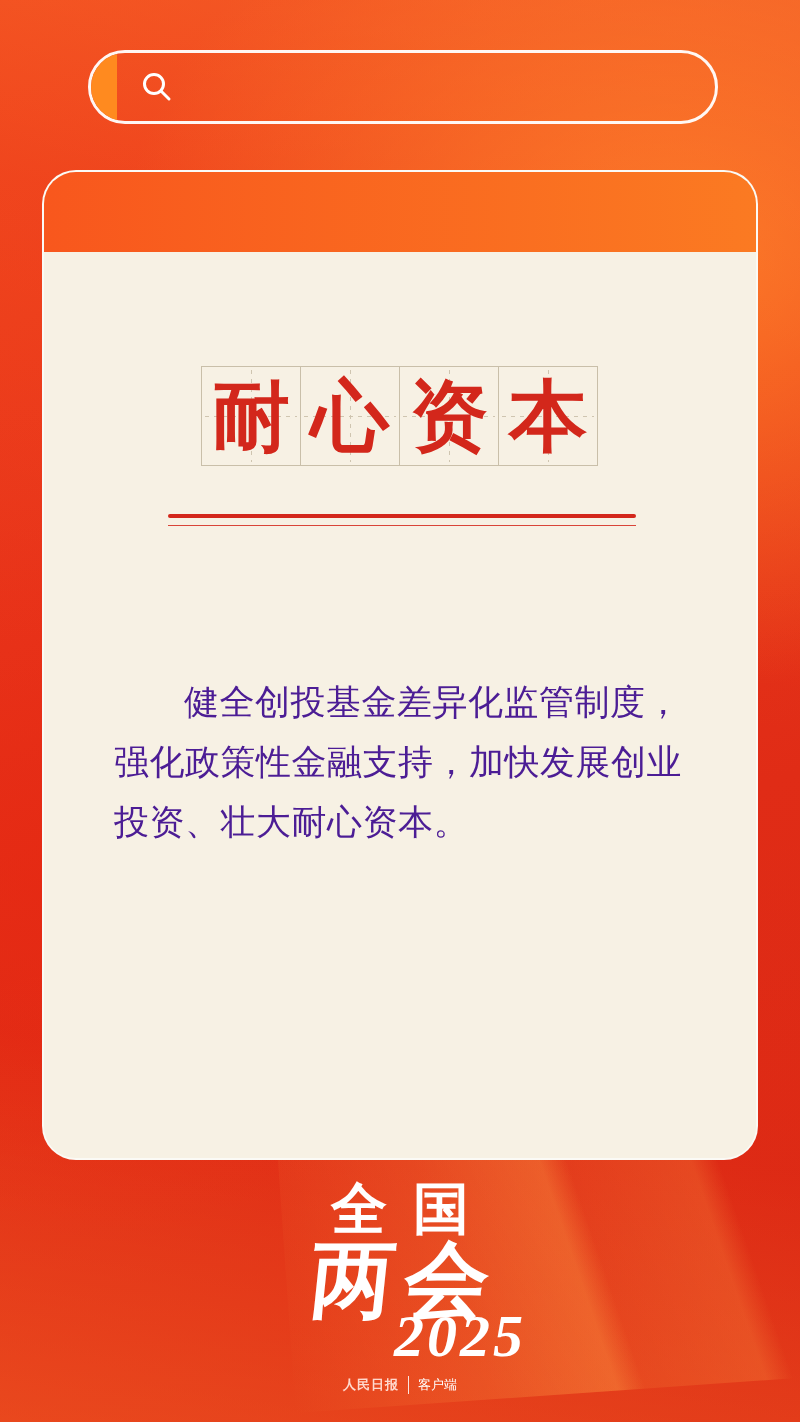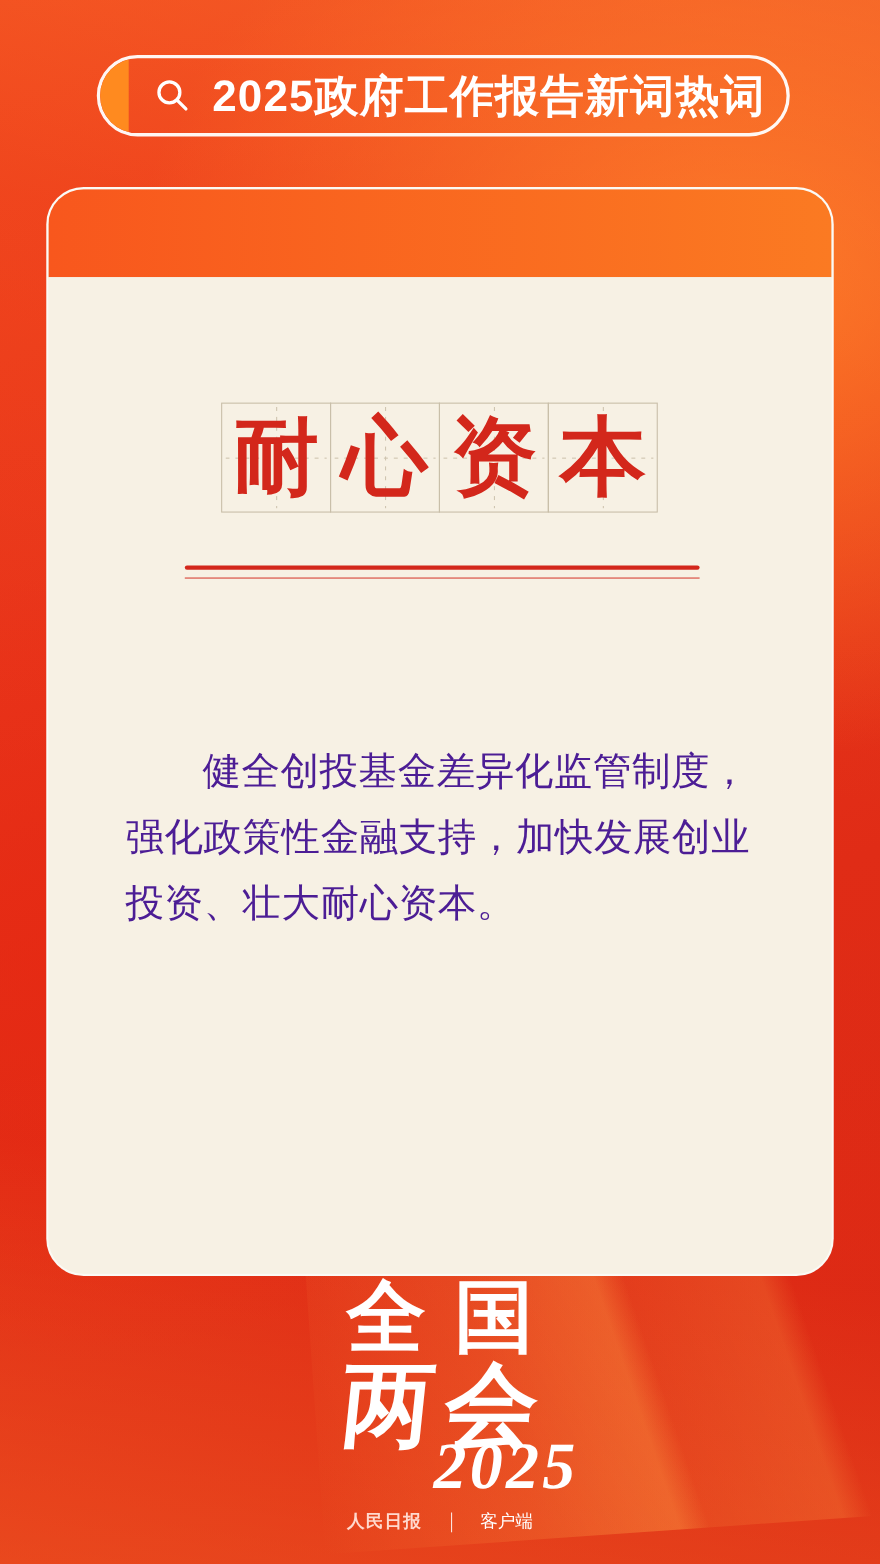--- a/index.html
+++ b/index.html
@@ -206,21 +206,21 @@
   .logo {
     position: absolute;
     left: 0;
     right: 0;
     bottom: 28px;
     text-align: center;
     color: #ffffff;
   }
   .logo-line1 {
     font-family: "DejaVu Serif", "Liberation Serif", serif;
-    font-size: 72px;
+    font-size: 56px;
     font-weight: bold;
     letter-spacing: 26px;
     text-indent: 26px;
     line-height: 1;
     margin-bottom: 2px;
   }
   .logo-line2 {
     font-family: "DejaVu Serif", "Liberation Serif", serif;
     font-size: 84px;
     font-weight: bold;
@@ -234,25 +234,25 @@
     font-style: italic;
     font-weight: bold;
     font-size: 60px;
     line-height: 1;
     letter-spacing: 3px;
     margin-top: -16px;
     margin-left: 120px;
   }
   .logo-footer {
     margin-top: 10px;
-    font-size: 16px;
+    font-size: 13px;
     display: flex;
     align-items: center;
     justify-content: center;
-    gap: 26px;
+    gap: 9px;
     font-family: "Liberation Sans", sans-serif;
   }
   .logo-footer .sep {
     width: 1px;
     height: 18px;
     background: rgba(255,255,255,0.85);
     display: inline-block;
   }
   .brand-red {
     color: #ffd9ce;
@@ -268,21 +268,20 @@
   <div class="sweep-lines"></div>
 
   <div class="header">
     <div class="header-accent"></div>
     <div class="header-search">
       <svg width="36" height="36" viewBox="0 0 36 36" aria-hidden="true">
         <circle cx="15" cy="15" r="9.5" fill="none" stroke="#ffffff" stroke-width="3"></circle>
         <line x1="22" y1="22" x2="30" y2="30" stroke="#ffffff" stroke-width="3" stroke-linecap="round"></line>
       </svg>
     </div>
-    <div class="header-title">2025政府工作报告新词热词</div>
   </div>
 
   <div class="card">
     <div class="card-top"></div>
     <div class="card-body">
 
       <div class="title-wrap">
         <div class="grid-title">
           <div class="gcell">
             <span class="gchar">耐</span>

